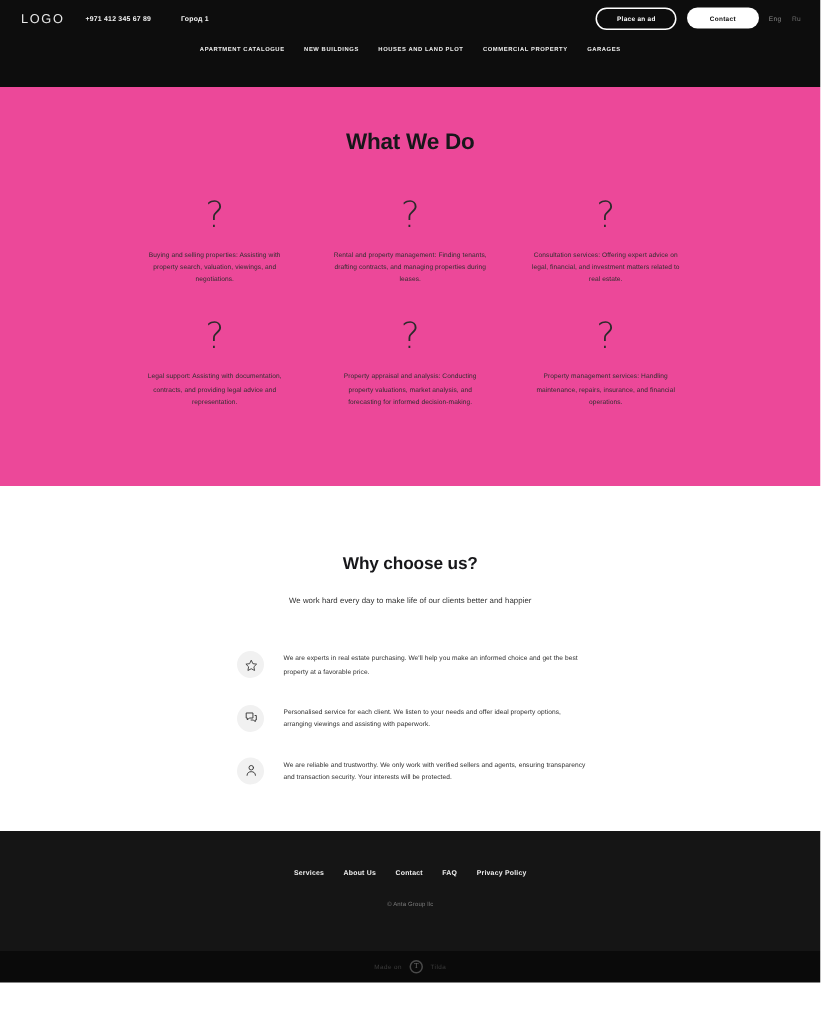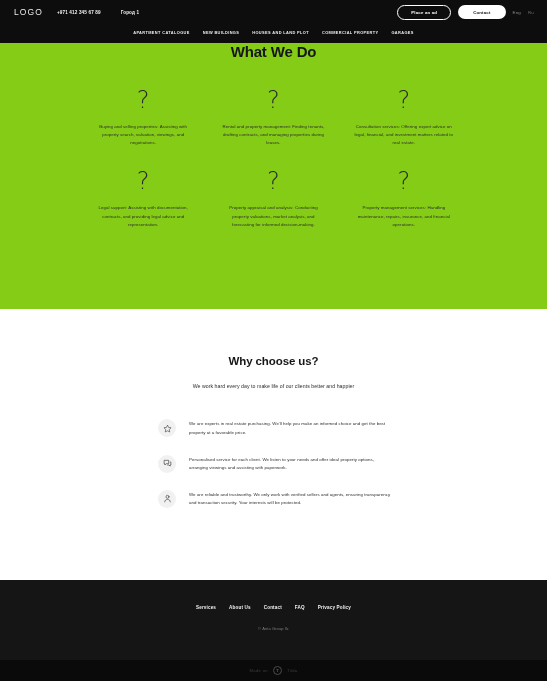--- a/index.html
+++ b/index.html
@@ -7,21 +7,21 @@
     width:547px; height:683px;
     background:#ffffff;
     font-family:"Liberation Sans", sans-serif;
     -webkit-font-smoothing:antialiased;
     overflow:hidden;
   }
 
   
   .header {
     background:#0d0d0d;
-    height:43px;
+    height:58px;
     position:relative;
   }
   .header-top {
     display:flex;
     align-items:center;
     height:24px;
     padding:0 13px 0 14px;
   }
   .logo {
     color:#e8e8e8;
@@ -89,22 +89,23 @@
   .nav-item {
     color:#ededed;
     font-size:3.9px;
     font-weight:700;
     letter-spacing:0.38px;
     white-space:nowrap;
   }
 
   
   .section-services {
-    background:#84cc16;
+    background:#ec4899;
     height:266px;
+    padding-top:28px;
   }
   .section-title {
     text-align:center;
     font-size:15px;
     font-weight:700;
     color:#17171a;
     letter-spacing:-0.15px;
   }
   .cards-grid {
     display:grid;
@@ -131,21 +132,21 @@
     line-height:1.85;
     color:#2e2e2e;
     max-width:105px;
     letter-spacing:0.06px;
   }
 
   
   .section-why {
     background:#ffffff;
     padding-top:44px;
-    height:271px;
+    height:230px;
   }
   .why-title {
     text-align:center;
     font-size:11.5px;
     font-weight:700;
     color:#17171a;
     letter-spacing:-0.1px;
     line-height:1.42;
   }
   .why-sub {

